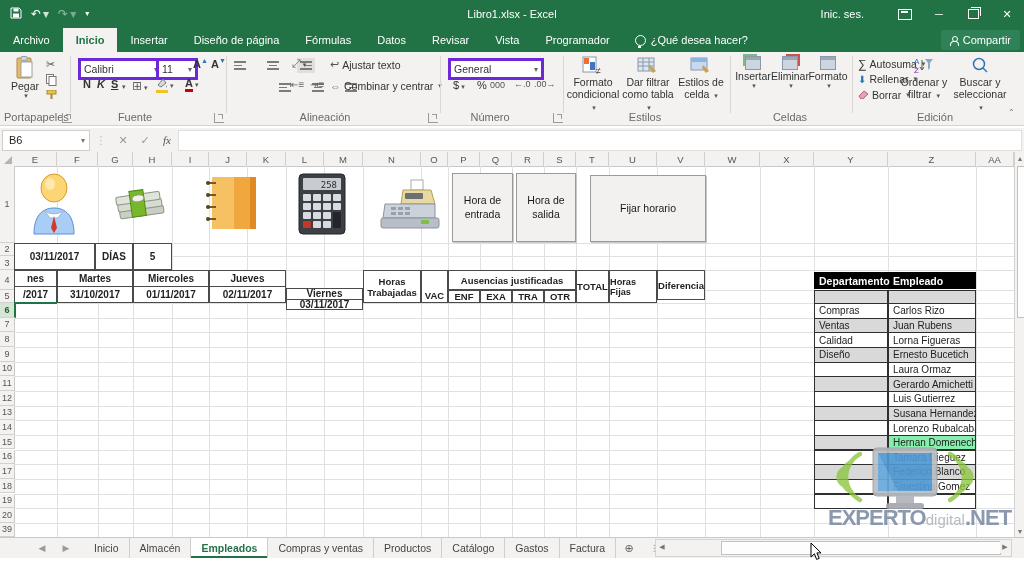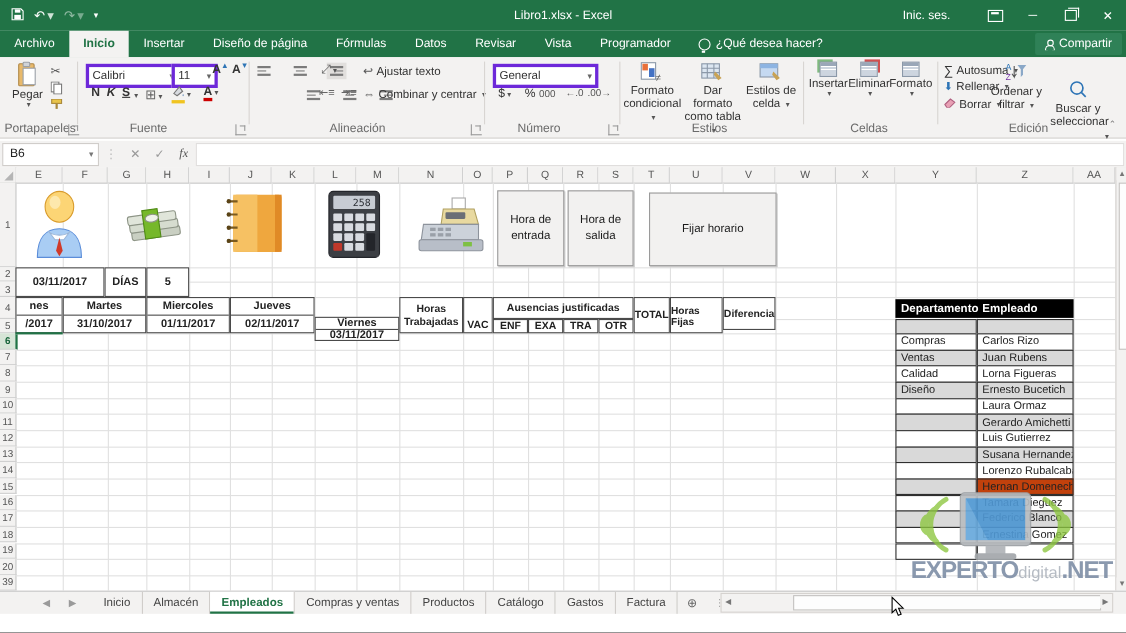--- a/index.html
+++ b/index.html
@@ -258,21 +258,21 @@
         </svg>
       <span>Formato</span>
       <span><span>condicional</span> <span class="dd">▾</span></span>
     </div>
     <div class="bigbtn" style="left:622px;top:4px;width:52px;">
       <svg width="22" height="20" viewBox="0 0 22 20">
           <rect x="1" y="2" width="16" height="13" fill="#dce6f1" stroke="#8b98a8"></rect>
           <path d="M1 6h16M1 10h16M6 2v13M12 2v13" stroke="#8b98a8" fill="none"></path>
           <path d="M13 9l6 6-3 2-4-5z" fill="#c8a254"></path>
         </svg>
-      <span>Dar formato</span>
+      <span>Dar filtrar</span>
       <span><span>como tabla</span> <span class="dd">▾</span></span>
     </div>
     <div class="bigbtn" style="left:678px;top:4px;width:46px;">
       <svg width="22" height="20" viewBox="0 0 22 20">
           <rect x="1" y="2" width="16" height="12" fill="#c5d9f1" stroke="#8b98a8"></rect>
           <rect x="1" y="2" width="16" height="4" fill="#8db4e2"></rect>
           <path d="M13 9l6 6-3 2-4-5z" fill="#c8a254"></path>
         </svg>
       <span>Estilos de</span>
       <span><span>celda</span> <span class="dd">▾</span></span>
@@ -320,21 +320,21 @@
     <div class="bigbtn" style="left:898px;top:4px;width:52px;">
       <span><svg width="20" height="18" viewBox="0 0 20 18">
             <text x="0" y="8" font-size="8" fill="#2e75b6">A</text>
             <text x="0" y="17" font-size="8" fill="#7030a0">Z</text>
             <path d="M8 4v10l-2-3m2 3 2-3" stroke="#555" fill="none"></path>
             <path d="M11 3h8l-3 4v5l-2 2V7z" fill="#8aa8c8"></path>
           </svg></span>
       <span>Ordenar y</span>
       <span><span>filtrar</span> <span class="dd">▾</span></span>
     </div>
-    <div class="bigbtn" style="left:952px;top:20px;width:56px;text-align:right;">
+    <div class="bigbtn" style="left:952px;top:4px;width:56px;">
       <span><svg width="18" height="18" viewBox="0 0 18 18">
             <circle cx="8" cy="8" r="5.5" fill="none" stroke="#2e75b6" stroke-width="1.5"></circle>
             <path d="M12 12l4 4" stroke="#2e75b6" stroke-width="1.5"></path>
           </svg></span>
       <span>Buscar y</span>
       <span><span>seleccionar</span> <span class="dd">▾</span></span>
     </div>
     <div class="rgroup-label" style="left:905px;width:60px;">Edición</div>
     <span class="abs" style="left:1008px;top:56px;font-size:8px;color:#777;">⌃</span>
   </div>
@@ -585,21 +585,21 @@
       <div class="etr-cell abs" style="left: 888px; top: 361.6px; width: 88px; height: 15.7px; background: rgb(255, 255, 255);">Laura Ormaz</div>
       <div class="etr-cell abs" style="left: 814px; top: 376.3px; width: 74px; height: 15.6px; background: rgb(217, 217, 217);"></div>
       <div class="etr-cell abs" style="left: 888px; top: 376.3px; width: 88px; height: 15.6px; background: rgb(217, 217, 217);">Gerardo Amichetti</div>
       <div class="etr-cell abs" style="left: 814px; top: 390.9px; width: 74px; height: 15.7px; background: rgb(255, 255, 255);"></div>
       <div class="etr-cell abs" style="left: 888px; top: 390.9px; width: 88px; height: 15.7px; background: rgb(255, 255, 255);">Luis Gutierrez</div>
       <div class="etr-cell abs" style="left: 814px; top: 405.6px; width: 74px; height: 15.6px; background: rgb(217, 217, 217);"></div>
       <div class="etr-cell abs" style="left: 888px; top: 405.6px; width: 88px; height: 15.6px; background: rgb(217, 217, 217);">Susana Hernandez</div>
       <div class="etr-cell abs" style="left: 814px; top: 420.2px; width: 74px; height: 15.7px; background: rgb(255, 255, 255);"></div>
       <div class="etr-cell abs" style="left: 888px; top: 420.2px; width: 88px; height: 15.7px; background: rgb(255, 255, 255);">Lorenzo Rubalcaba</div>
       <div class="etr-cell abs" style="left: 814px; top: 434.9px; width: 74px; height: 15.6px; background: rgb(217, 217, 217);"></div>
-      <div class="etr-cell abs" style="left: 888px; top: 434.9px; width: 88px; height: 15.6px; background: #c2410c;">Hernan Domenech</div>
+      <div class="etr-cell abs" style="left: 888px; top: 434.9px; width: 88px; height: 15.6px; background: #86efac;">Hernan Domenech</div>
       <div class="etr-cell abs" style="left: 814px; top: 449.5px; width: 74px; height: 15.7px; background: rgb(255, 255, 255);"></div>
       <div class="etr-cell abs" style="left: 888px; top: 449.5px; width: 88px; height: 15.7px; background: rgb(255, 255, 255);">Tamara Dieguez</div>
       <div class="etr-cell abs" style="left: 814px; top: 464.2px; width: 74px; height: 15.6px; background: rgb(217, 217, 217);"></div>
       <div class="etr-cell abs" style="left: 888px; top: 464.2px; width: 88px; height: 15.6px; background: rgb(217, 217, 217);">Federico Blanco</div>
       <div class="etr-cell abs" style="left: 814px; top: 478.8px; width: 74px; height: 15.7px; background: rgb(255, 255, 255);"></div>
       <div class="etr-cell abs" style="left: 888px; top: 478.8px; width: 88px; height: 15.7px; background: rgb(255, 255, 255);">Ernestina Gomez</div>
       <div class="etr-cell abs" style="left: 814px; top: 493.5px; width: 74px; height: 15.6px; background: rgb(255, 255, 255);"></div>
       <div class="etr-cell abs" style="left: 888px; top: 493.5px; width: 88px; height: 15.6px; background: rgb(255, 255, 255);"></div>
     </div>
   <div class="greenline"></div>

